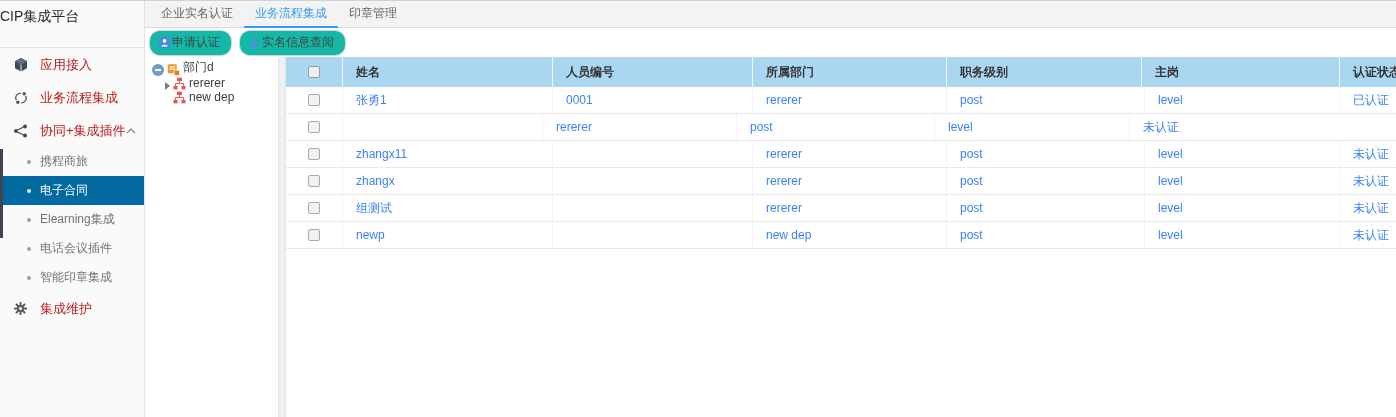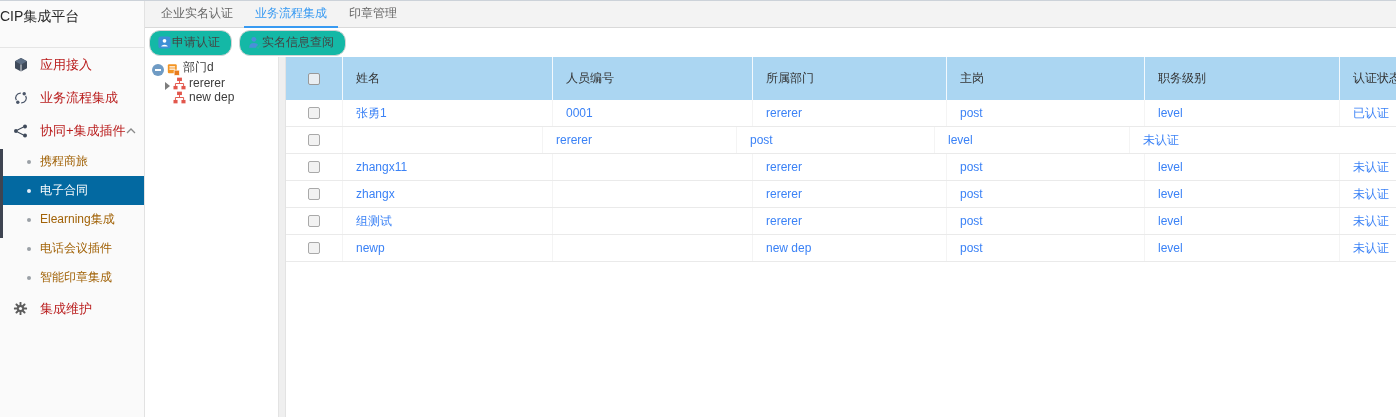--- a/index.html
+++ b/index.html
@@ -5,21 +5,21 @@
   *{box-sizing:border-box;margin:0;padding:0}
   html,body{width:1396px;height:417px;overflow:hidden}
   body{font-family:"Liberation Sans","DejaVu Sans",sans-serif;font-size:12px;color:#333;background:#fff}
   .app{position:relative;width:1396px;height:417px;border-top:1px solid #ccd2d9;display:flex;background:#fff}
 
   
   .sidebar{width:145px;flex:none;background:#fafafa;border-right:1px solid #e2e2e2;position:relative}
   .sidebar-title{height:47px;line-height:31px;font-size:14px;color:#2a2a2a;border-bottom:1px solid #e5e5e5;font-weight:500}
   .side-item{height:33px;display:flex;align-items:center;padding-left:13px;color:#b91c1c;font-size:13px;cursor:pointer;white-space:nowrap}
   .side-item .nav-ico{width:16px;height:16px;margin-right:11px;display:inline-flex;flex:none}
-  .side-item.sub{height:29px;padding-left:27px;font-size:12px;color:#a16207}
+  .side-item.sub{height:29px;padding-left:27px;font-size:12px;color:#737373}
   .bullet{width:4px;height:4px;border-radius:50%;background:#9aa0a6;margin-right:9px;flex:none}
   .side-item.selected{background:#0369a1;color:#fff}
   .side-item.selected .bullet{background:#e2ecf8}
   .chev{margin-left:auto;margin-right:16px;display:flex}
   .side-scroll{position:absolute;left:0;top:148px;width:3px;height:89px;background:#3e4451}
 
   
   .main{flex:1;display:flex;flex-direction:column;min-width:0}
   .tabbar{height:27px;background:#f3f3f3;border-bottom:1px solid #d9d9d9;display:flex;align-items:flex-start;padding-left:5px}
   .tab{padding:0 11px;line-height:25px;color:#666;font-size:12px;cursor:pointer;border-bottom:2px solid transparent}
@@ -37,21 +37,21 @@
   .minus-circle{width:12px;height:12px;border-radius:50%;background:#6f9bc4;position:relative;margin-right:3px;flex:none}
   .minus-circle::after{content:"";position:absolute;left:3px;right:3px;top:5px;height:2px;background:#fff}
   .tree-ico{width:13px;height:13px;margin-right:3px;flex:none;display:inline-flex}
   .arrow-r{width:0;height:0;border-left:5px solid #7d7d7d;border-top:4px solid transparent;border-bottom:4px solid transparent;margin-right:3px;flex:none}
   .arrow-sp{width:5px;margin-right:3px;flex:none}
 
   .v-track{width:8px;flex:none;background:#efefef;border-left:1px solid #e3e3e3;border-right:1px solid #e3e3e3}
 
   
   .table-area{flex:1;min-width:0;background:#fff}
-  .t-head{display:flex;height:43px;background:#abd6f2;font-weight:normal;color:#333}
+  .t-head{display:flex;height:30px;background:#abd6f2;font-weight:bold;color:#333}
   .t-row{display:flex;height:27px;border-bottom:1px solid #eaeaea;background:#fff;cursor:pointer}
   .cell{padding-left:13px;overflow:hidden;white-space:nowrap;display:flex;align-items:center;height:100%}
   .t-head .cell{border-left:1px solid rgba(255,255,255,.85)}
   .t-head .cell:first-child{border-left:none}
   .t-row .cell{border-left:1px solid #f4f4f4;color:#3b82f6}
   .t-row .cell:first-child{border-left:none}
   .c0{width:56px;justify-content:center;padding-left:0}
   .c1{width:210px}.c2{width:200px}.c3{width:194px}.c4{width:198px}.c5{width:195px}.c6{flex:1}
   .cbx{width:12px;height:12px;border:1px solid #a9a9a9;border-radius:2px;background:#f2f2f2;cursor:pointer;flex:none}
   .t-head .cbx{background:#e9eef2;border-color:#999}
@@ -217,22 +217,22 @@
       <div class="v-track"></div>
 
       <div class="table-area">
         <div class="t-head" id="t-head">
             <div class="cell c0">
               <span class="cbx"></span>
             </div>
             <div class="cell c1">姓名</div>
             <div class="cell c2">人员编号</div>
             <div class="cell c3">所属部门</div>
+            <div class="cell c5">职务级别</div>
             <div class="cell c4">主岗</div>
-            <div class="cell c5">职务级别</div>
             <div class="cell c6">认证状态</div>
           </div>
         <div id="t-body">
             <div class="t-row">
               <div class="cell c0">
                 <span class="cbx"></span>
               </div>
               <div class="cell c1">张勇1</div>
               <div class="cell c2">0001</div>
               <div class="cell c3">rererer</div>

